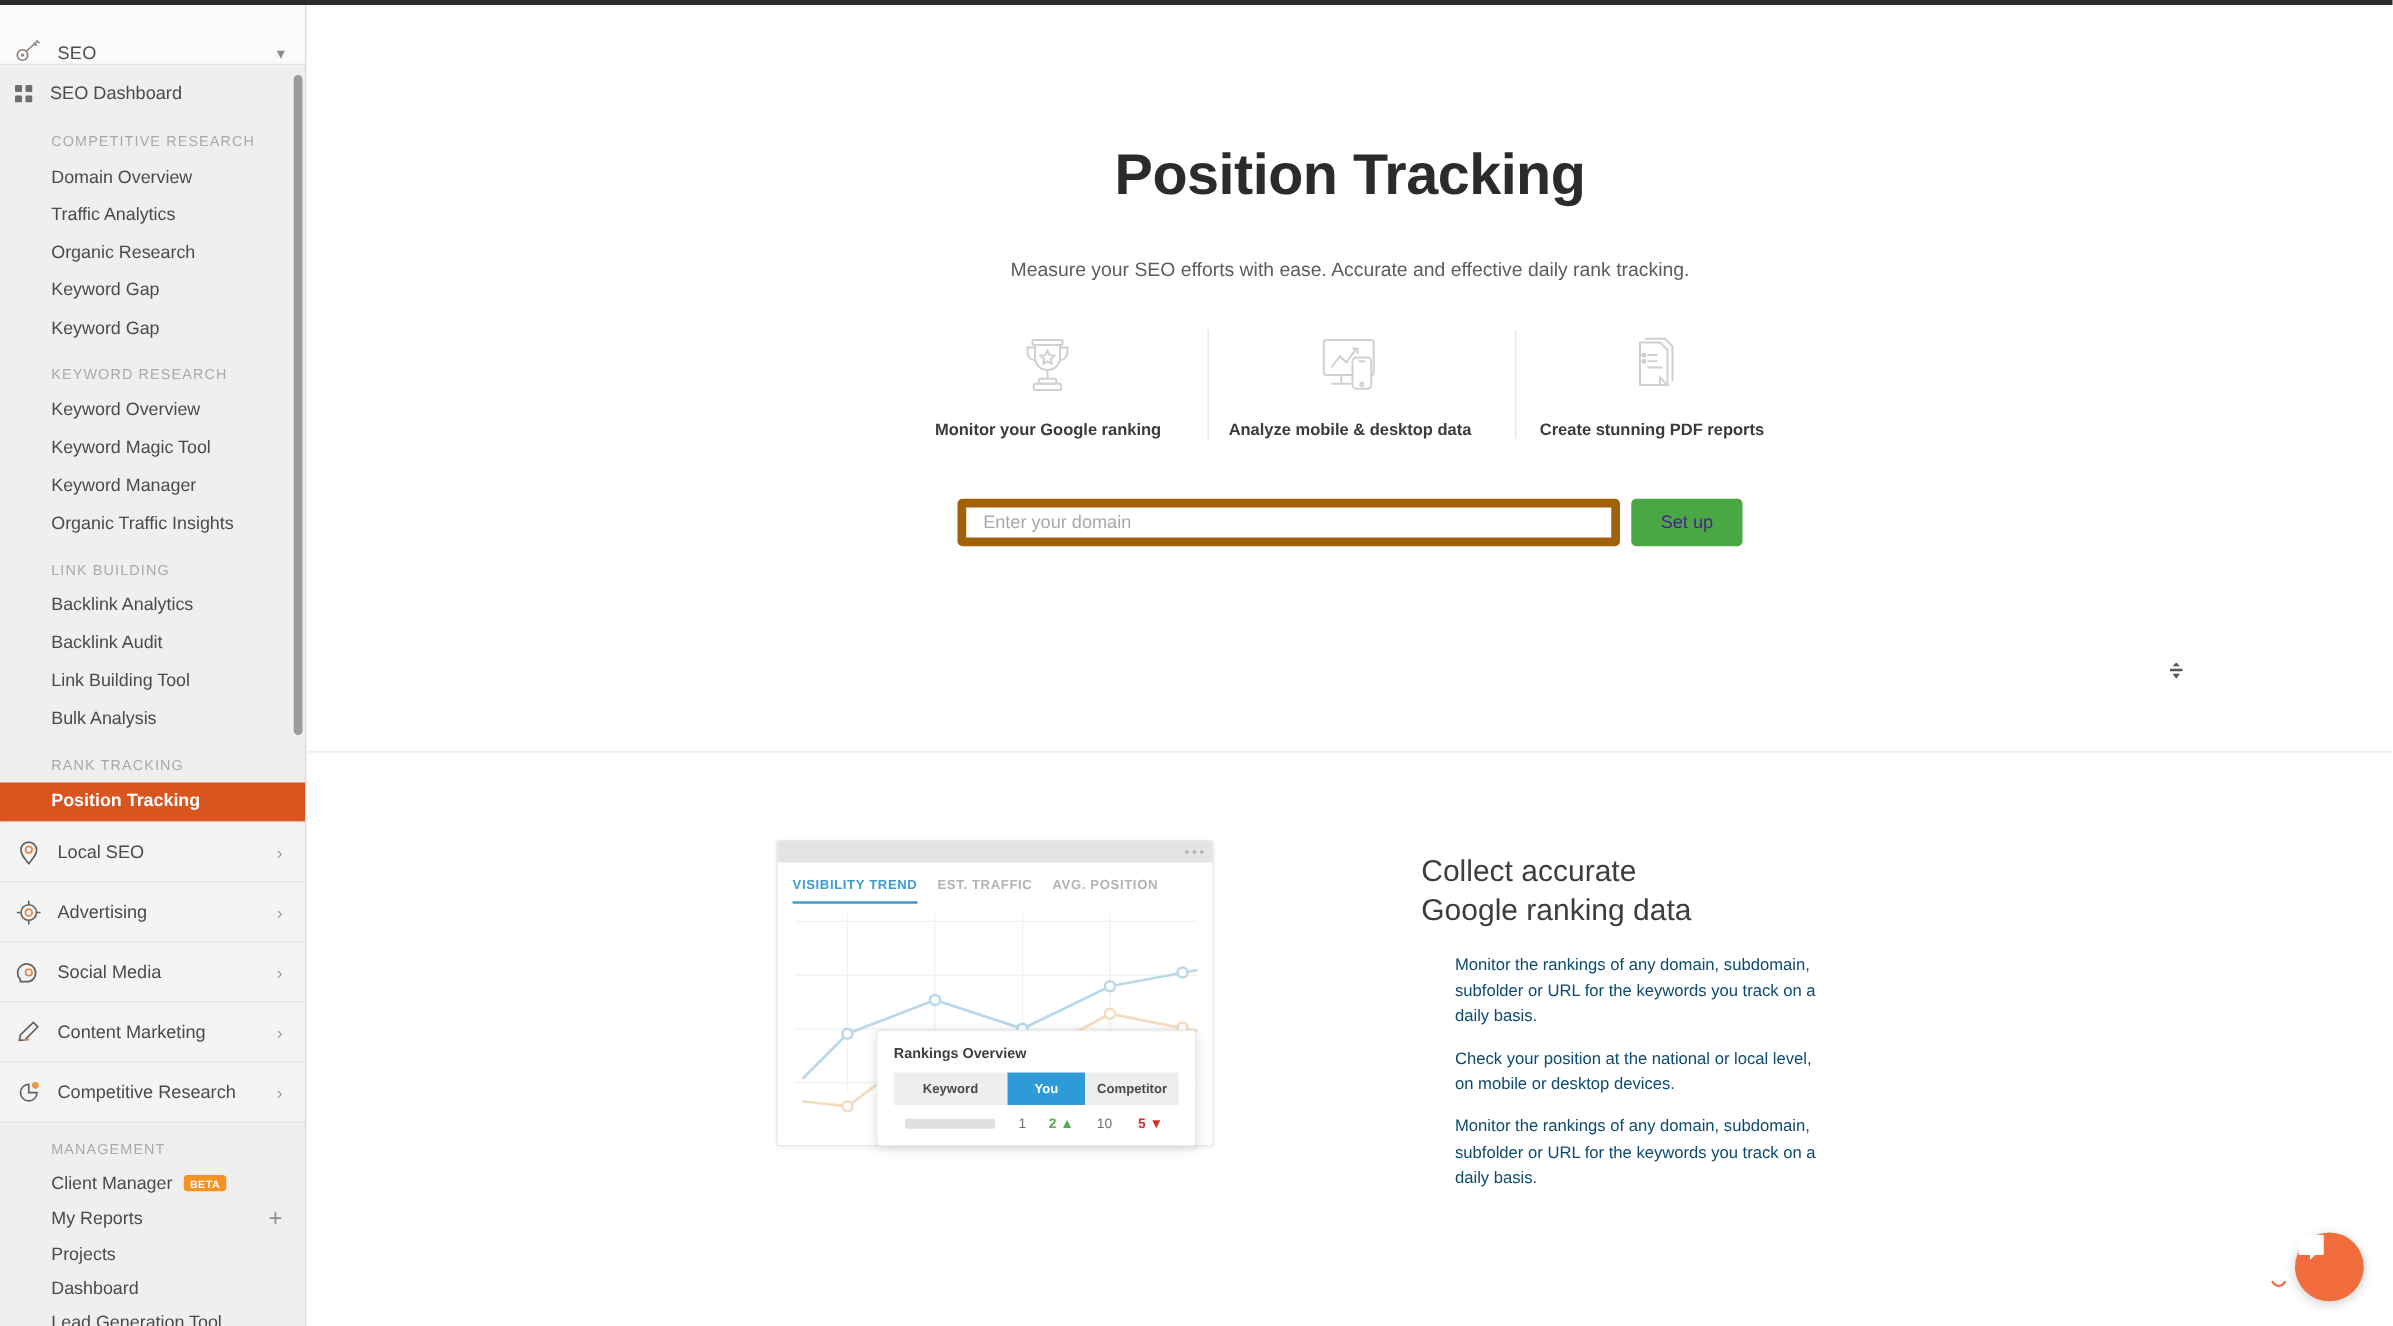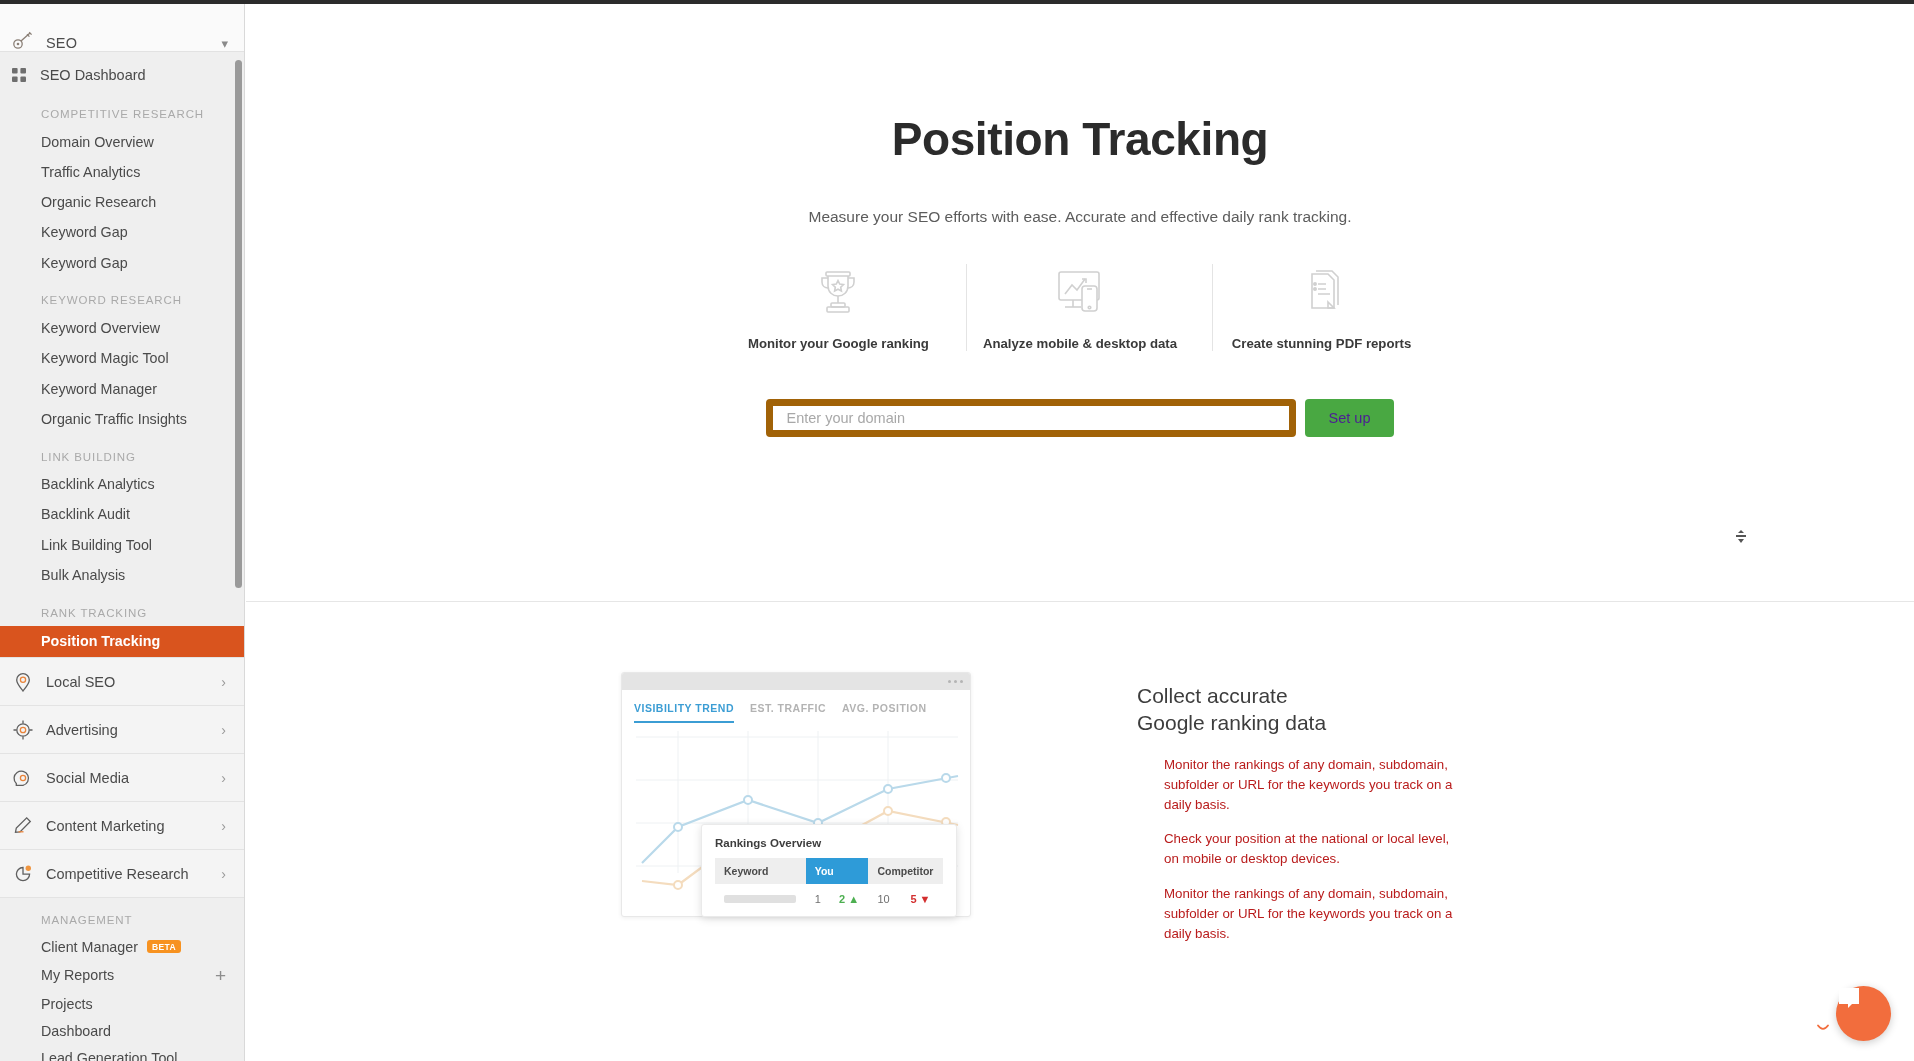--- a/index.html
+++ b/index.html
@@ -149,34 +149,34 @@
   .tip {
     position: absolute; left: 80px; top: 152px; width: 256px; height: 93px;
     background: #fff; border: 1px solid #eaeaea; border-radius: 3px;
     box-shadow: 0 2px 9px rgba(0,0,0,.13);
     padding: 12px 13px;
   }
   .tip .tt { font-size: 11.5px; font-weight: bold; color: #3d3d3d; }
   .tip table { width: 100%; border-collapse: collapse; margin-top: 9px; }
   .tip th {
     font-size: 10.5px; font-weight: bold; color: #4a4a4a; background: #eeeeee;
-    text-align: left; padding: 7px 9px; font-family: "Liberation Sans", sans-serif;
+    text-align: center; padding: 7px 9px; font-family: "Liberation Sans", sans-serif;
   }
   .tip th.you { background: #2e9bd8; color: #fff; }
   .tip td { padding: 9px 9px 0; font-size: 11px; color: #6f6f6f; }
   .tip .kw-bar { display:block; width: 72px; height: 8px; background: #e0e0e0; border-radius: 2px; }
   .num-up { color: #4caf50; font-weight: bold; }
   .num-dn { color: #d32f2f; font-weight: bold; }
   .arr { font-size: 11px; }
   .copy { margin-left: 116px; width: 330px; padding-top: 10px; }
   .copy h2 {
-    font-size: 21px; font-weight: normal; color: #3d3d3d; line-height: 1.3;
+    font-size: 24px; font-weight: normal; color: #3d3d3d; line-height: 1.3;
   }
   .copy ul { list-style: none; margin-top: 18px; padding-left: 27px; }
-  .copy li { font-size: 13.3px; line-height: 1.52; color: #b91c1c; margin-bottom: 14px; }
+  .copy li { font-size: 13.3px; line-height: 1.52; color: #0c4a6e; margin-bottom: 14px; }
   
   .intercom {
     position: absolute; left: 1590px; top: 982px; width: 55px; height: 55px;
     border-radius: 50%; background: #f26d3d; cursor: pointer;
     display: flex; align-items: center; justify-content: center;
     box-shadow: 0 2px 9px rgba(0,0,0,.2);
   }
 </style>
 </head>
 <body>

